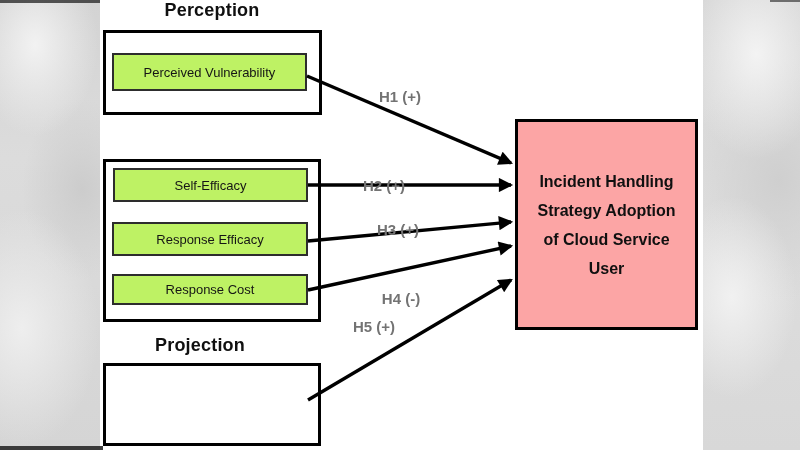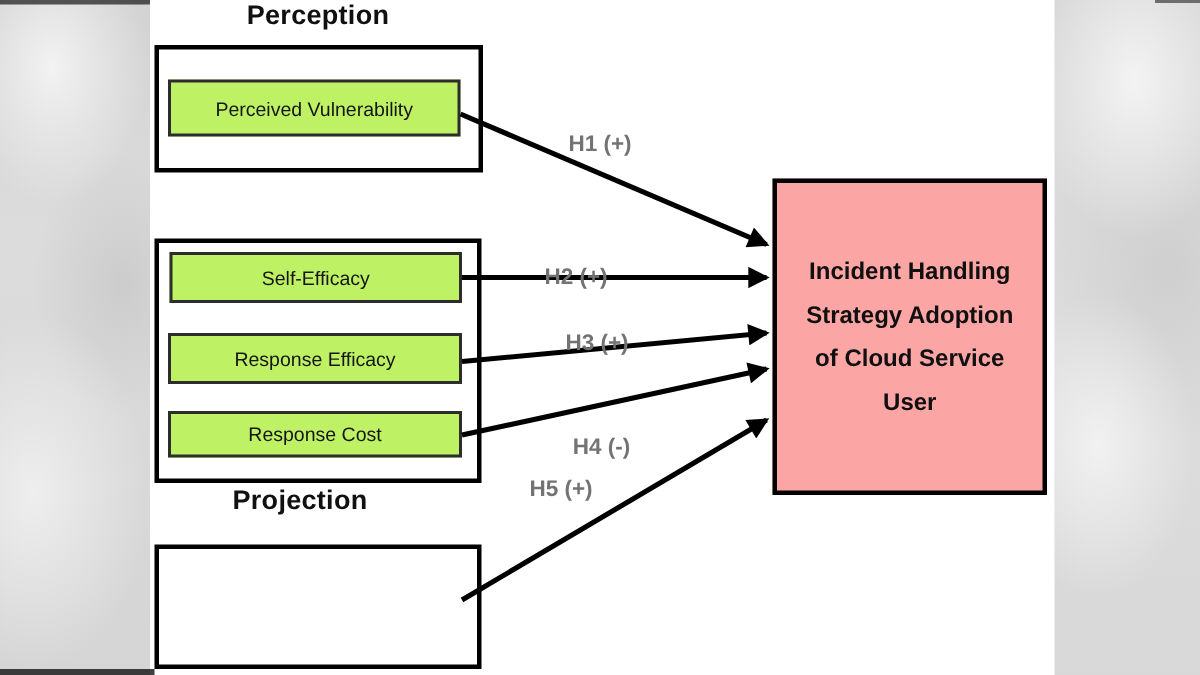--- a/index.html
+++ b/index.html
@@ -72,21 +72,21 @@
 
   <div class="group-title" style="left:103px; top:0px; width:218px;">Perception</div>
   <div class="outer-box" style="left:103px; top:30px; width:219px; height:85px;"></div>
   <div class="inner-box" style="left:112px; top:53px; width:195px; height:38px;">Perceived Vulnerability</div>
 
   <div class="outer-box" style="left:103px; top:159px; width:218px; height:163px;"></div>
   <div class="inner-box" style="left:113px; top:168px; width:195px; height:34px;">Self-Efficacy</div>
   <div class="inner-box" style="left:112px; top:222px; width:196px; height:34px;">Response Efficacy</div>
   <div class="inner-box" style="left:112px; top:274px; width:196px; height:31px;">Response Cost</div>
 
-  <div class="group-title" style="left:103px; top:323px; width:194px;">Projection</div>
+  <div class="group-title" style="left:103px; top:335px; width:194px;">Projection</div>
   <div class="outer-box" style="left:103px; top:363px; width:218px; height:83px;"></div>
 
   <div class="outcome-box">
     <div class="outcome-text">Incident Handling Strategy Adoption of Cloud Service User</div>
   </div>
 
   <svg class="arrows" width="800" height="450" viewBox="0 0 800 450">
     <defs>
       <marker id="arrowhead" viewBox="0 0 10 10" refX="8.5" refY="5" markerWidth="4.6" markerHeight="4.2" orient="auto" markerUnits="strokeWidth">
         <path d="M0,0 L10,5 L0,10 z" fill="#000000"></path>

